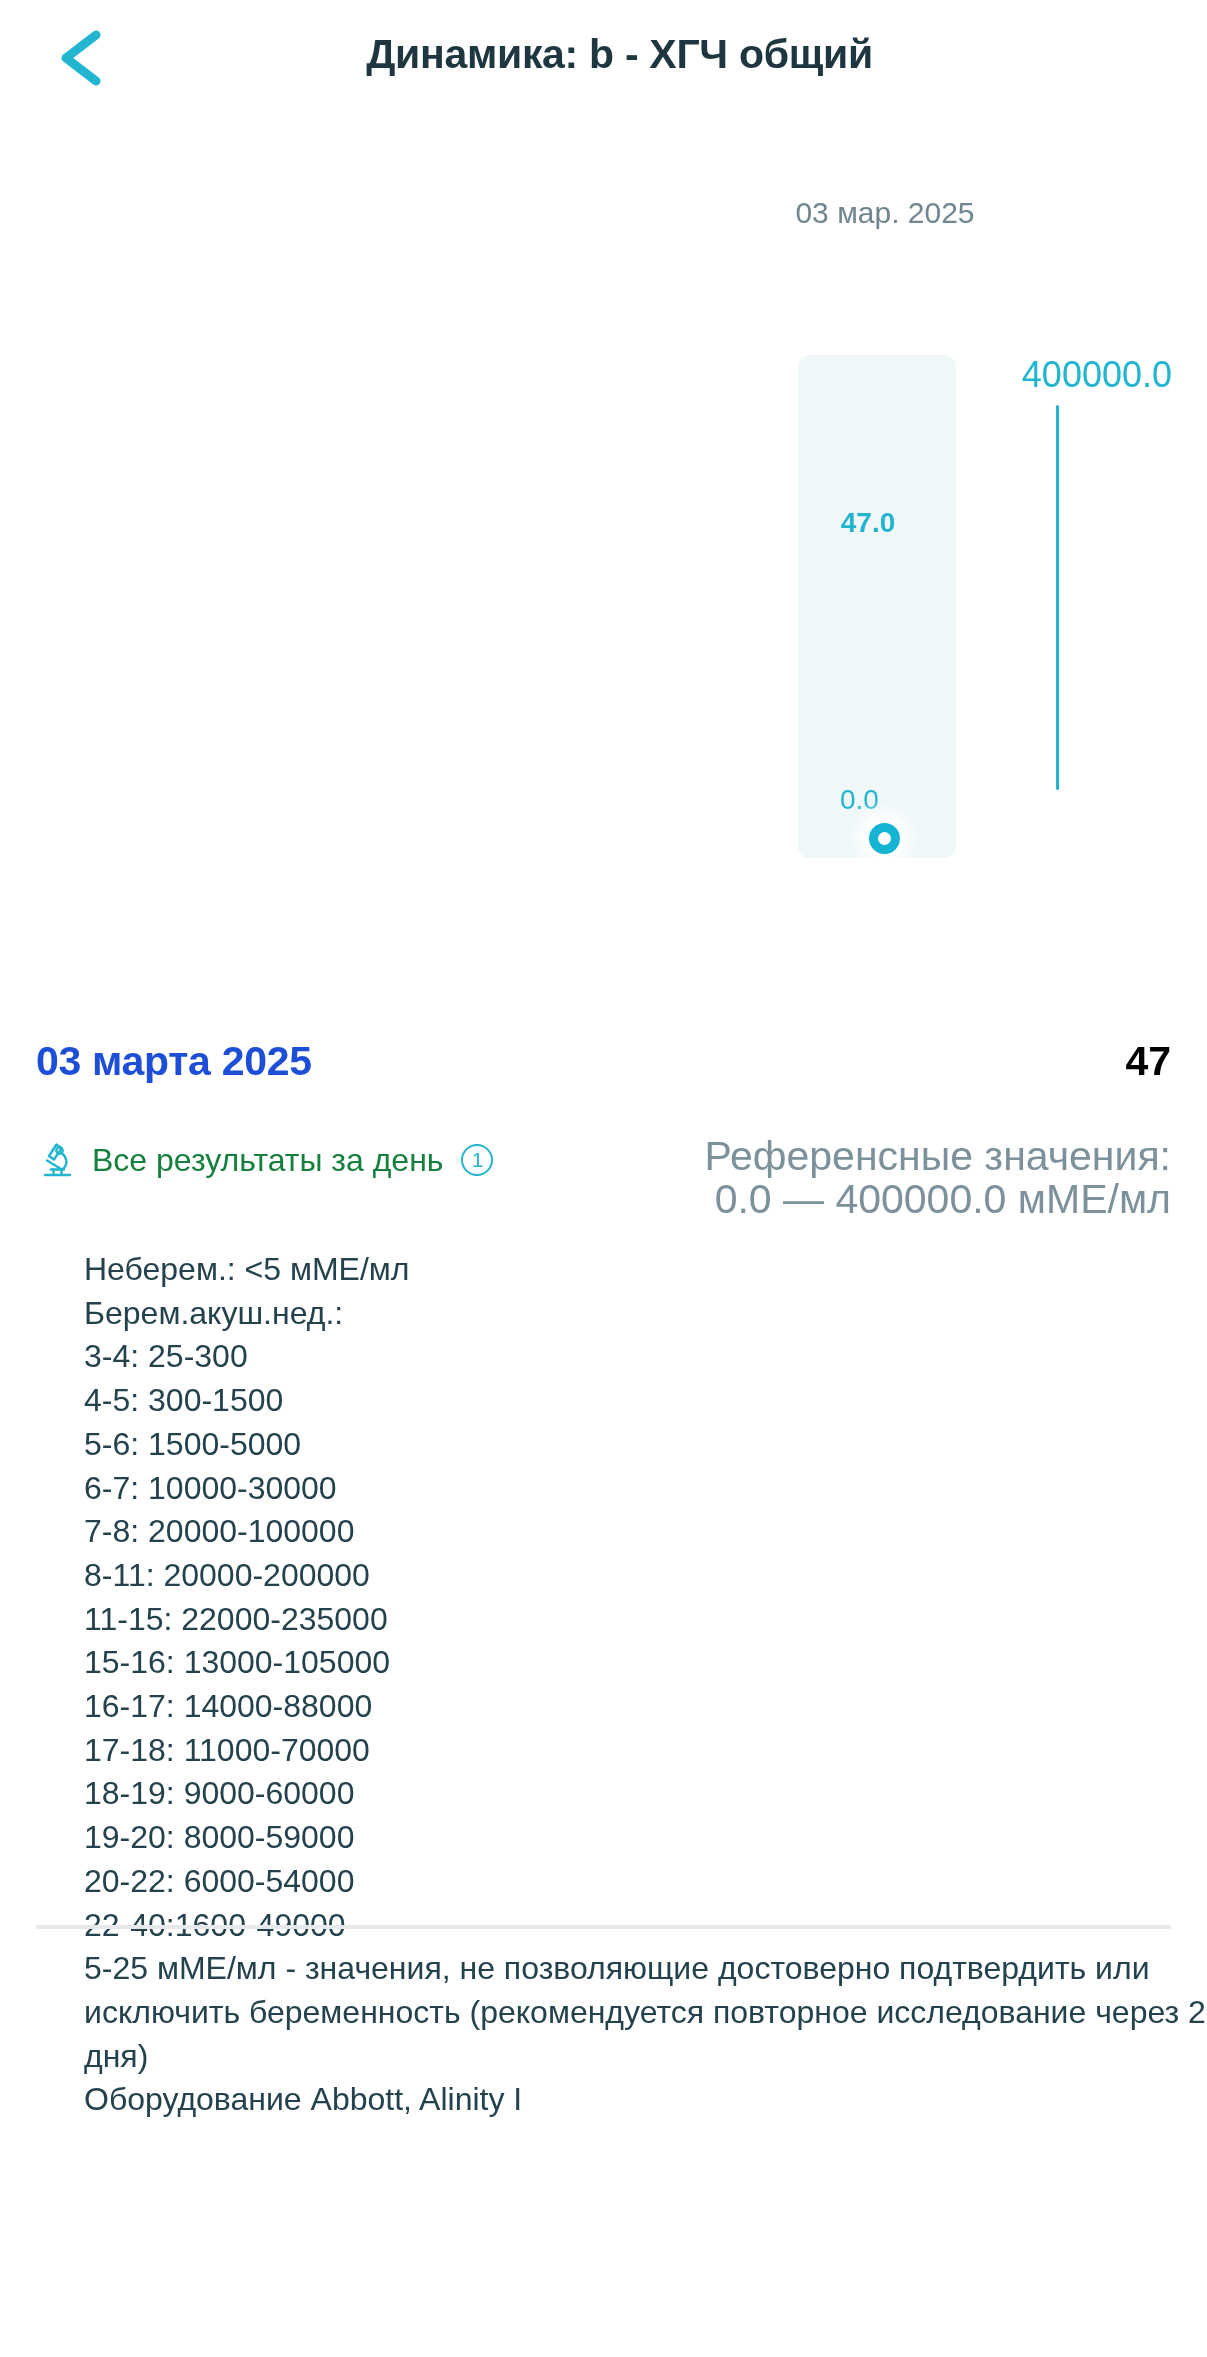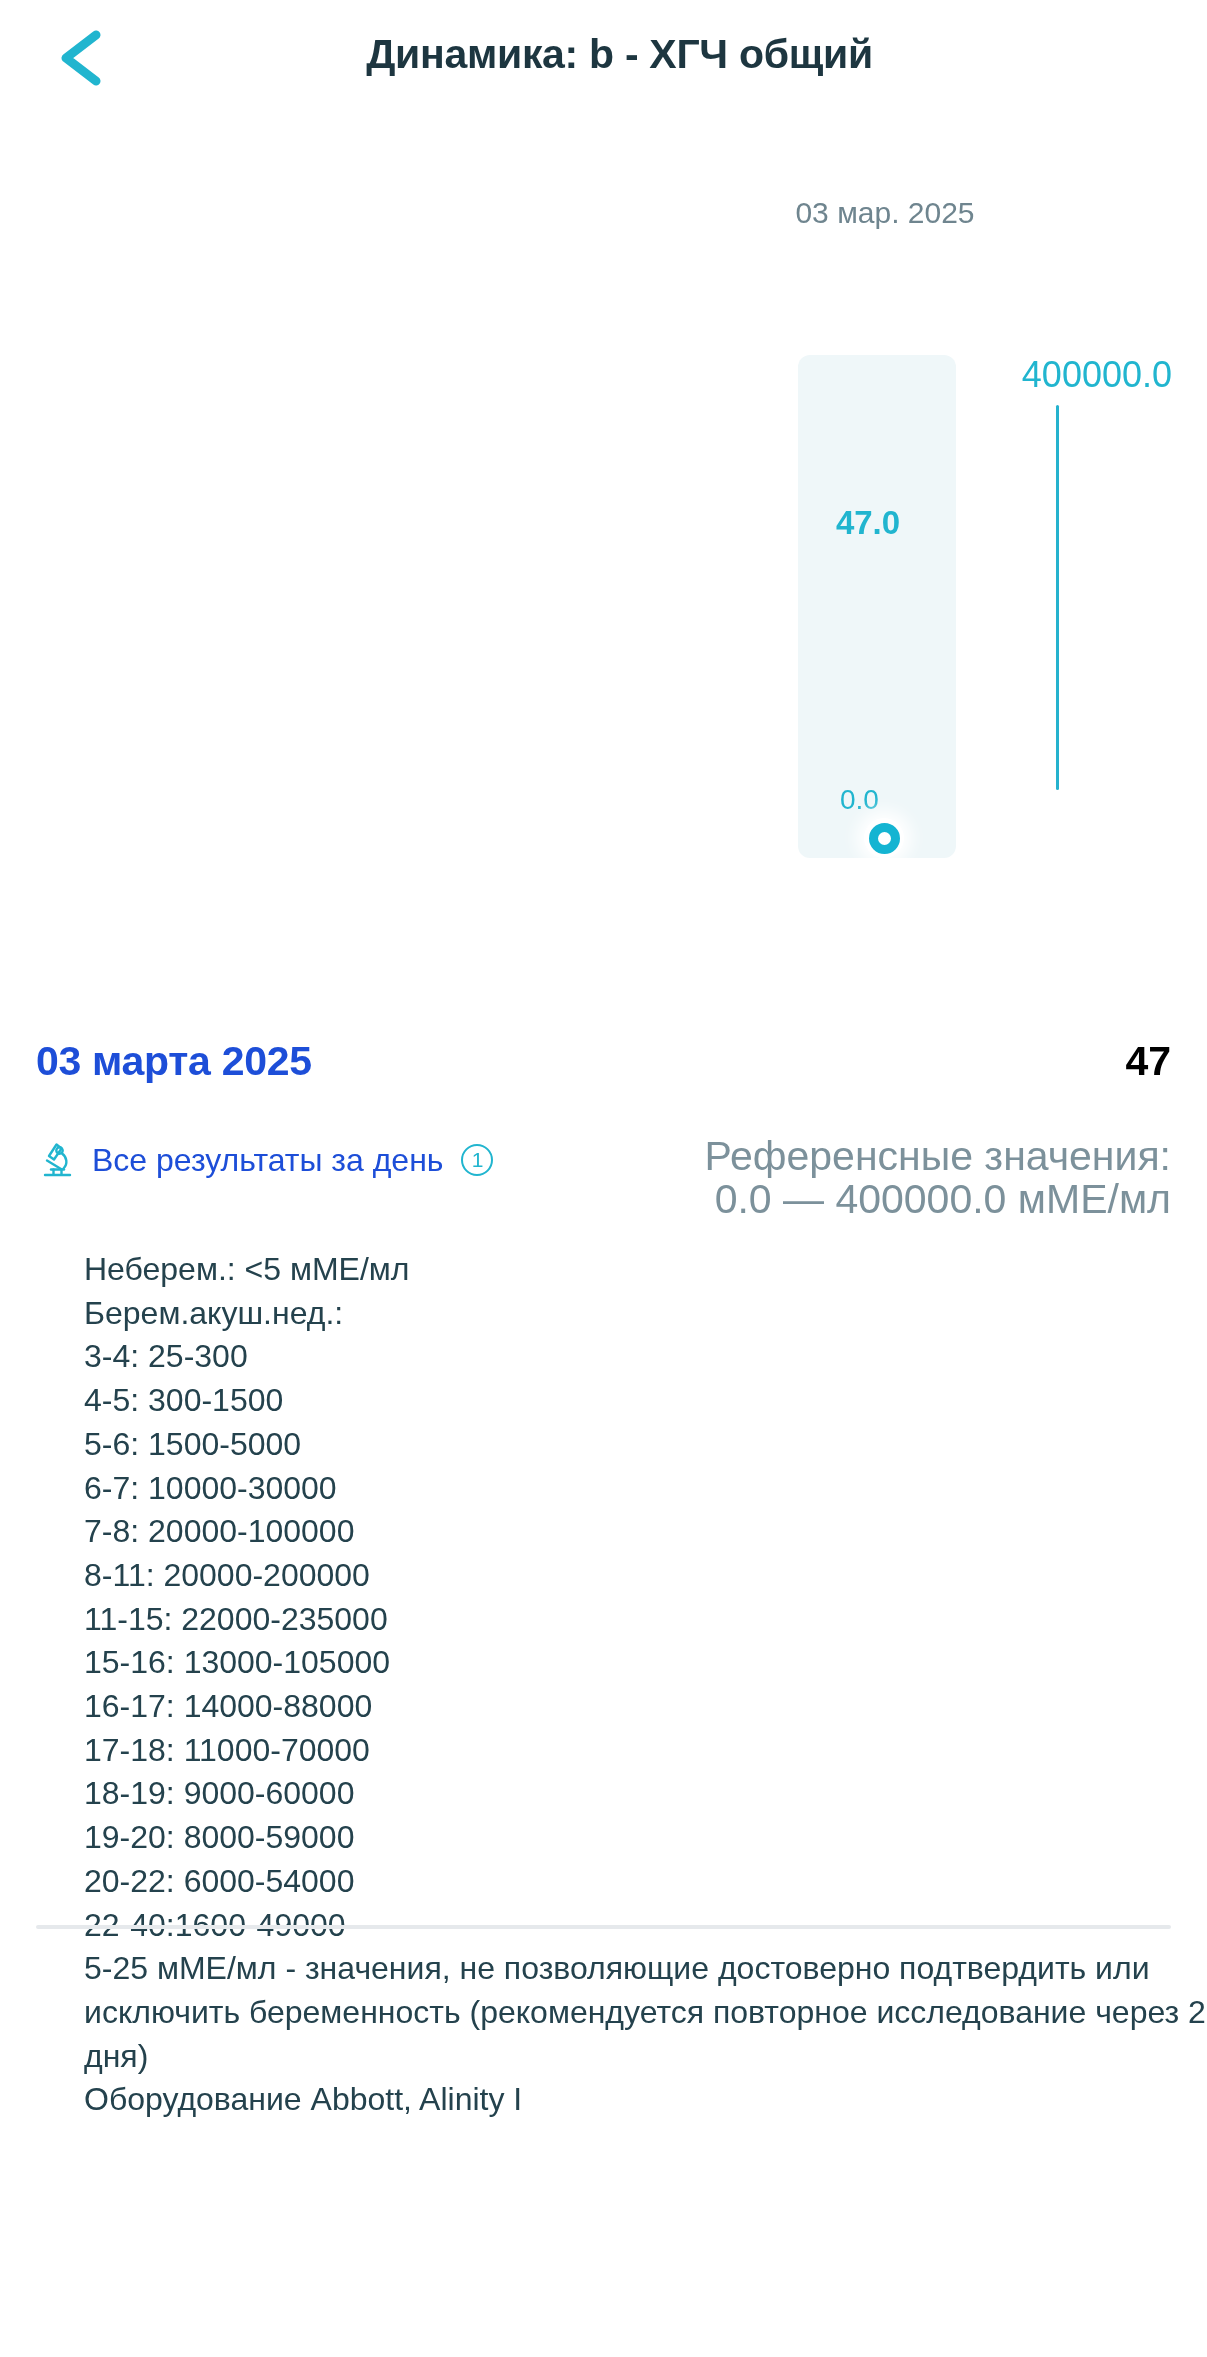--- a/index.html
+++ b/index.html
@@ -107,21 +107,21 @@
     font-size: 28px;
     line-height: 44px;
     color: #21b5cf;
   }
   #point-value-label {
     position: absolute;
     left: 798px;
     top: 385px;
     width: 140px;
     text-align: center;
-    font-size: 33px;
+    font-size: 28px;
     line-height: 40px;
     font-weight: 600;
     color: #21b5cf;
   }
   #data-point-marker {
     position: absolute;
     left: 864px;
     top: 700px;
     width: 40px;
     height: 40px;
@@ -183,21 +183,21 @@
     left: 0;
     top: 4px;
     display: flex;
     align-items: center;
     gap: 14px;
     cursor: pointer;
   }
   #all-results-link .link-text {
     font-size: 32px;
     line-height: 42px;
-    color: #1d4ed8;
+    color: #15803d;
   }
   #microscope-icon { display: block; }
   #results-count-badge {
     width: 32px;
     height: 32px;
     border: 2.5px solid #21b5cf;
     border-radius: 50%;
     color: #21b5cf;
     font-size: 21px;
     line-height: 28px;

